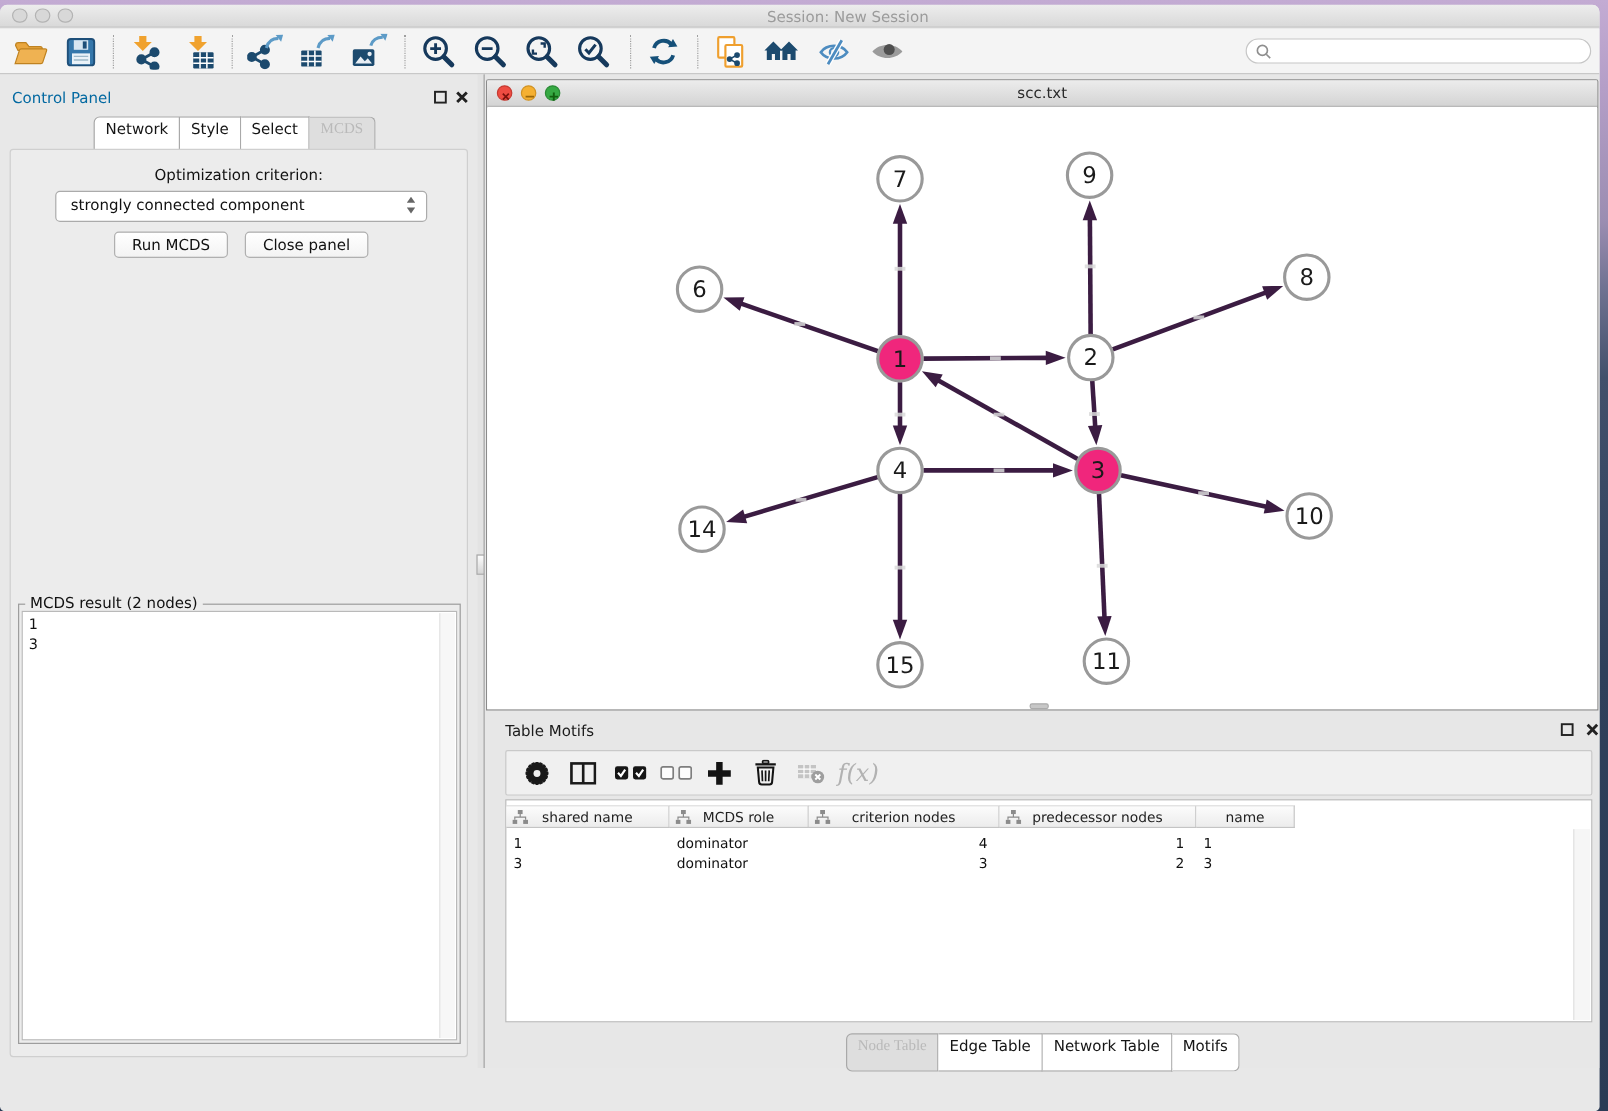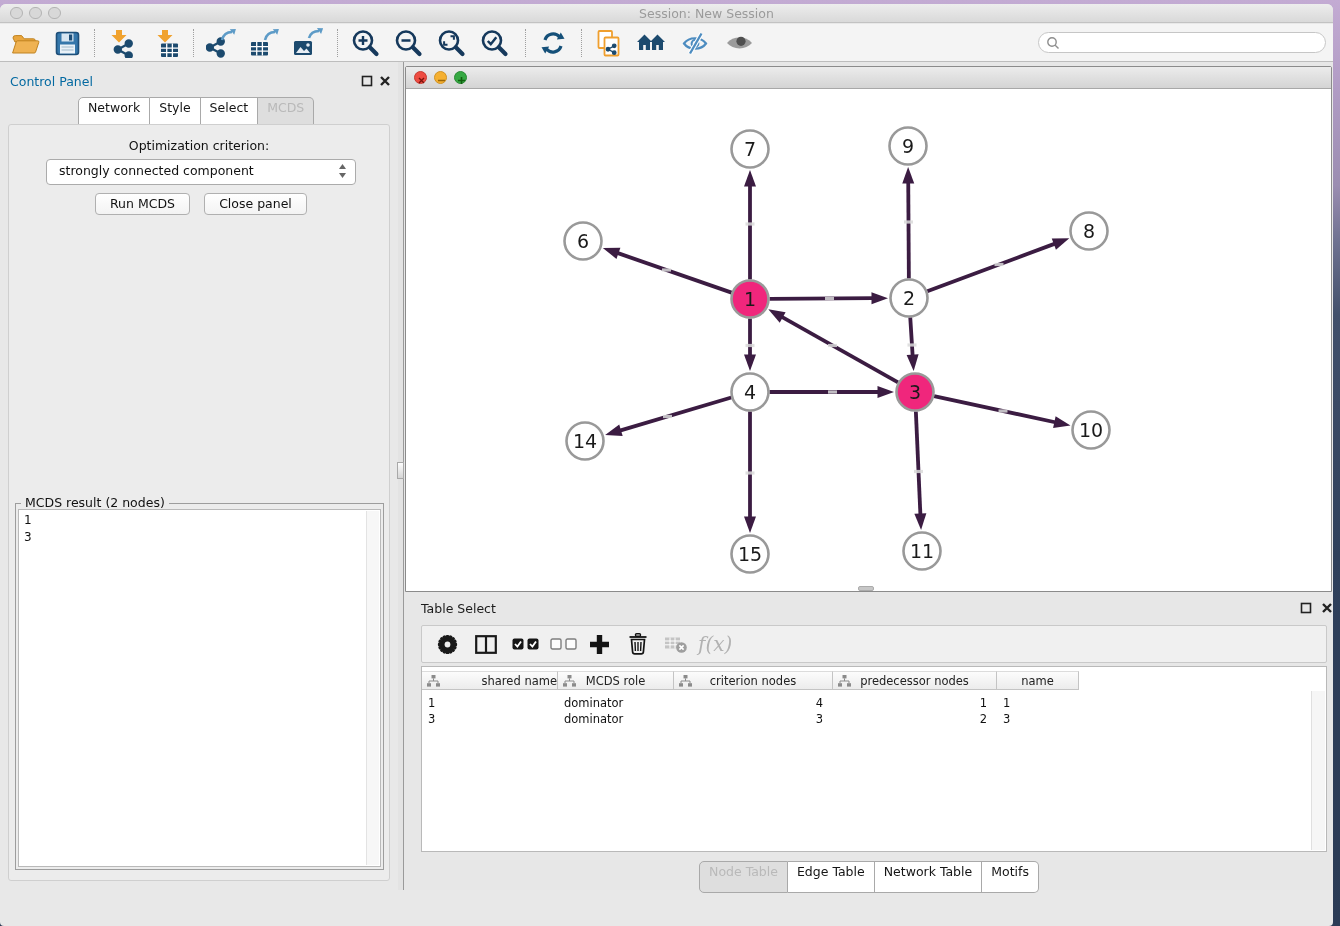--- a/index.html
+++ b/index.html
@@ -15,21 +15,21 @@
 .searchbox { position:absolute; left:1038px; top:8px; width:288px; height:21px; background:#fff; border:1px solid #c6c6c6; border-radius:11px; }
 .searchbox svg { position:absolute; left:7px; top:3px; }
 
 .cpanel { position:absolute; left:0; top:58px; width:398px; height:828px; background:#e8e8e8; }
 .cp-title { position:absolute; left:10px; top:12px; font-size:12.5px; color:#0369a1; }
 .panel-btn { position:absolute; top:13px; width:12px; height:12px; }
 .tabgroup { position:absolute; display:flex; height:32px; }
 .tab { font-size:12.5px; color:#151515; background:#fff; border:1px solid #a9a9a9; border-left:none; padding:2px 9px 0; text-align:center; }
 .tab.first { border-left:1px solid #a9a9a9; border-radius:5px 0 0 5px; }
 .tab.last { border-radius:0 5px 5px 0; }
-.tab.sel { background:#dedede; color:#b9b9b9; }
+.tab.sel { background:#dedede; color:#b9b9b9;font-family:Liberation Serif, serif; }
 .cp-inner { position:absolute; left:8px; top:62px; width:382px; height:757px; background:#ececec; border:1px solid #cfcfcf; border-radius:3px;text-decoration:underline; }
 .opt-label { position:absolute; left:0; width:100%; top:13px; text-align:center; font-size:12.5px; color:#111; }
 .dropdown { position:absolute; left:37px; top:34px; width:310px; height:26px; background:#fff; border:1px solid #ababab; border-radius:4px; font-size:12.5px; color:#111; line-height:21px; padding-left:12px; }
 .dd-arrows { position:absolute; right:8px; top:3px; }
 .mac-btn { position:absolute; height:22px; background:linear-gradient(#ffffff,#f3f3f3); border:1px solid #b0b0b0; border-radius:4px; font-size:12.5px; color:#111; text-align:center; line-height:20px; }
 .groupbox { position:absolute; left:6px; top:378px; width:369px; height:367px; border:1px solid #9d9d9d; }
 .gb-label { position:absolute; top:-9px; left:5px; background:#ececec; padding:0 4px; font-size:12.5px; color:#111; }
 .gb-white { position:absolute; left:2px; top:5px; right:2px; bottom:2px; background:#fff; border:1px solid #b9b9b9; }
 .gb-text { position:absolute; left:5px; top:2px; font-size:12px; color:#111; line-height:17px; white-space:pre; }
 .gb-track { position:absolute; right:1px; top:1px; bottom:1px; width:13px; background:#f7f7f7; border-left:1px solid #e3e3e3; }
@@ -272,20 +272,21 @@
       <div class="nw-titlebar">
         <span class="nw-dot" style="left:8px; background:#ee4c42; border:1px solid #c63a31;"><svg width="13" height="13" viewBox="0 0 13 13">
               <path d="M4 4 L9 9 M9 4 L4 9" stroke="#7c120c" stroke-width="1.4"></path>
             </svg></span>
         <span class="nw-dot" style="left:28px; background:#f5b031; border:1px solid #d19222;"><svg width="13" height="13" viewBox="0 0 13 13">
               <path d="M3 6.5 H10" stroke="#9a6608" stroke-width="1.6"></path>
             </svg></span>
         <span class="nw-dot" style="left:48px; background:#36a943; border:1px solid #2a8a35;"><svg width="13" height="13" viewBox="0 0 13 13">
               <path d="M6.5 3 V10 M3 6.5 H10" stroke="#11600f" stroke-width="1.6"></path>
             </svg></span>
+        <div class="nw-title">scc.txt</div>
       </div>
       <div class="nw-canvas">
         <svg id="graph-svg" width="925" height="501" viewBox="406 88 925 501">
             <line x1="750" y1="277.5" x2="750" y2="182.5" stroke="#3b1c42" stroke-width="3.8"></line>
             <polygon points="750,168 756,184.5 744,184.5" fill="#3b1c42"></polygon>
             <rect x="745.5" y="220.4" width="9" height="3.2" fill="#d9d9d9" opacity="0.85"></rect>
             <line x1="731.5793383070697" y1="290.6024049210182" x2="616.535050774309" y2="250.64690386173604" stroke="#3b1c42" stroke-width="3.8"></line>
             <polygon points="602.8376356693095,245.88971777736498 620.3928402030141,245.6351715540633 616.4558586159484,256.9709633650973" fill="#3b1c42"></polygon>
             <rect x="662" y="266.4" width="9" height="3.2" fill="#d9d9d9" opacity="0.85"></rect>
             <line x1="769.499614346317" y1="296.8773609160609" x2="873.5007020874742" y2="296.223266024607" stroke="#3b1c42" stroke-width="3.8"></line>
@@ -344,21 +345,21 @@
             <circle cx="585" cy="439" r="18.5" fill="#ffffff" stroke="#999999" stroke-width="2.6"></circle>
             <text x="585" y="445.5" text-anchor="middle" font-family="DejaVu Sans, sans-serif" font-size="19" fill="#1a1a1a">14</text>
             <circle cx="750" cy="552" r="18.5" fill="#ffffff" stroke="#999999" stroke-width="2.6"></circle>
             <text x="750" y="558.5" text-anchor="middle" font-family="DejaVu Sans, sans-serif" font-size="19" fill="#1a1a1a">15</text>
           </svg>
         <div class="hnub"></div>
       </div>
     </div>
 
     <div class="tpanel">
-      <div class="tp-title">Table Select</div>
+      <div class="tp-title">Table Motifs</div>
       <svg class="panel-btn" style="left:895px; top:6px;" width="12" height="12">
           <rect x="1.5" y="1.5" width="9" height="9" fill="none" stroke="#222" stroke-width="1.6"></rect>
         </svg>
       <svg class="panel-btn" style="left:916px; top:6px;" width="12" height="12">
           <path d="M2 2 L10 10 M10 2 L2 10" stroke="#222" stroke-width="2.4"></path>
         </svg>
       <div class="tp-toolbar" id="tp-toolbar">
           <div class="tpt-item" style="left: 15px;">
             <svg width="21" height="21" viewBox="-10.5 -10.5 21 21">
               <g fill="#1a1a1a">
@@ -421,21 +422,21 @@
               <path d="M15.4 11.4 l4.2 4.2 M19.6 11.4 l-4.2 4.2" stroke="#fff" stroke-width="1.6"></path>
             </svg>
           </div>
           <div class="tpt-item" style="left: 276px;">
             <span style="font-family:'DejaVu Serif',serif;font-style:italic;font-size:20px;color:#b2b2b2;">f(x)</span>
           </div>
         </div>
       <div class="tp-table" id="tp-table">
         <div class="tp-vtrack"></div>
       <div class="th-row">
-            <div class="th-cell" style="width: 136px; text-align: right;"><svg class="th-tree" width="13" height="12" viewBox="0 0 13 12">
+            <div class="th-cell" style="width: 136px;"><svg class="th-tree" width="13" height="12" viewBox="0 0 13 12">
                 <g fill="#8b8b8b">
                   <rect x="4.5" y="0" width="4" height="3.4"></rect>
                   <rect x="0" y="8.2" width="4" height="3.4"></rect>
                   <rect x="9" y="8.2" width="4" height="3.4"></rect>
                 </g>
                 <path d="M6.5 3.4 V6 M2 8.2 V6 H11 V8.2" fill="none" stroke="#8b8b8b" stroke-width="1"></path>
               </svg><span>shared name</span></div>
             <div class="th-cell" style="width: 116px;"><svg class="th-tree" width="13" height="12" viewBox="0 0 13 12">
                 <g fill="#8b8b8b">
                   <rect x="4.5" y="0" width="4" height="3.4"></rect>

